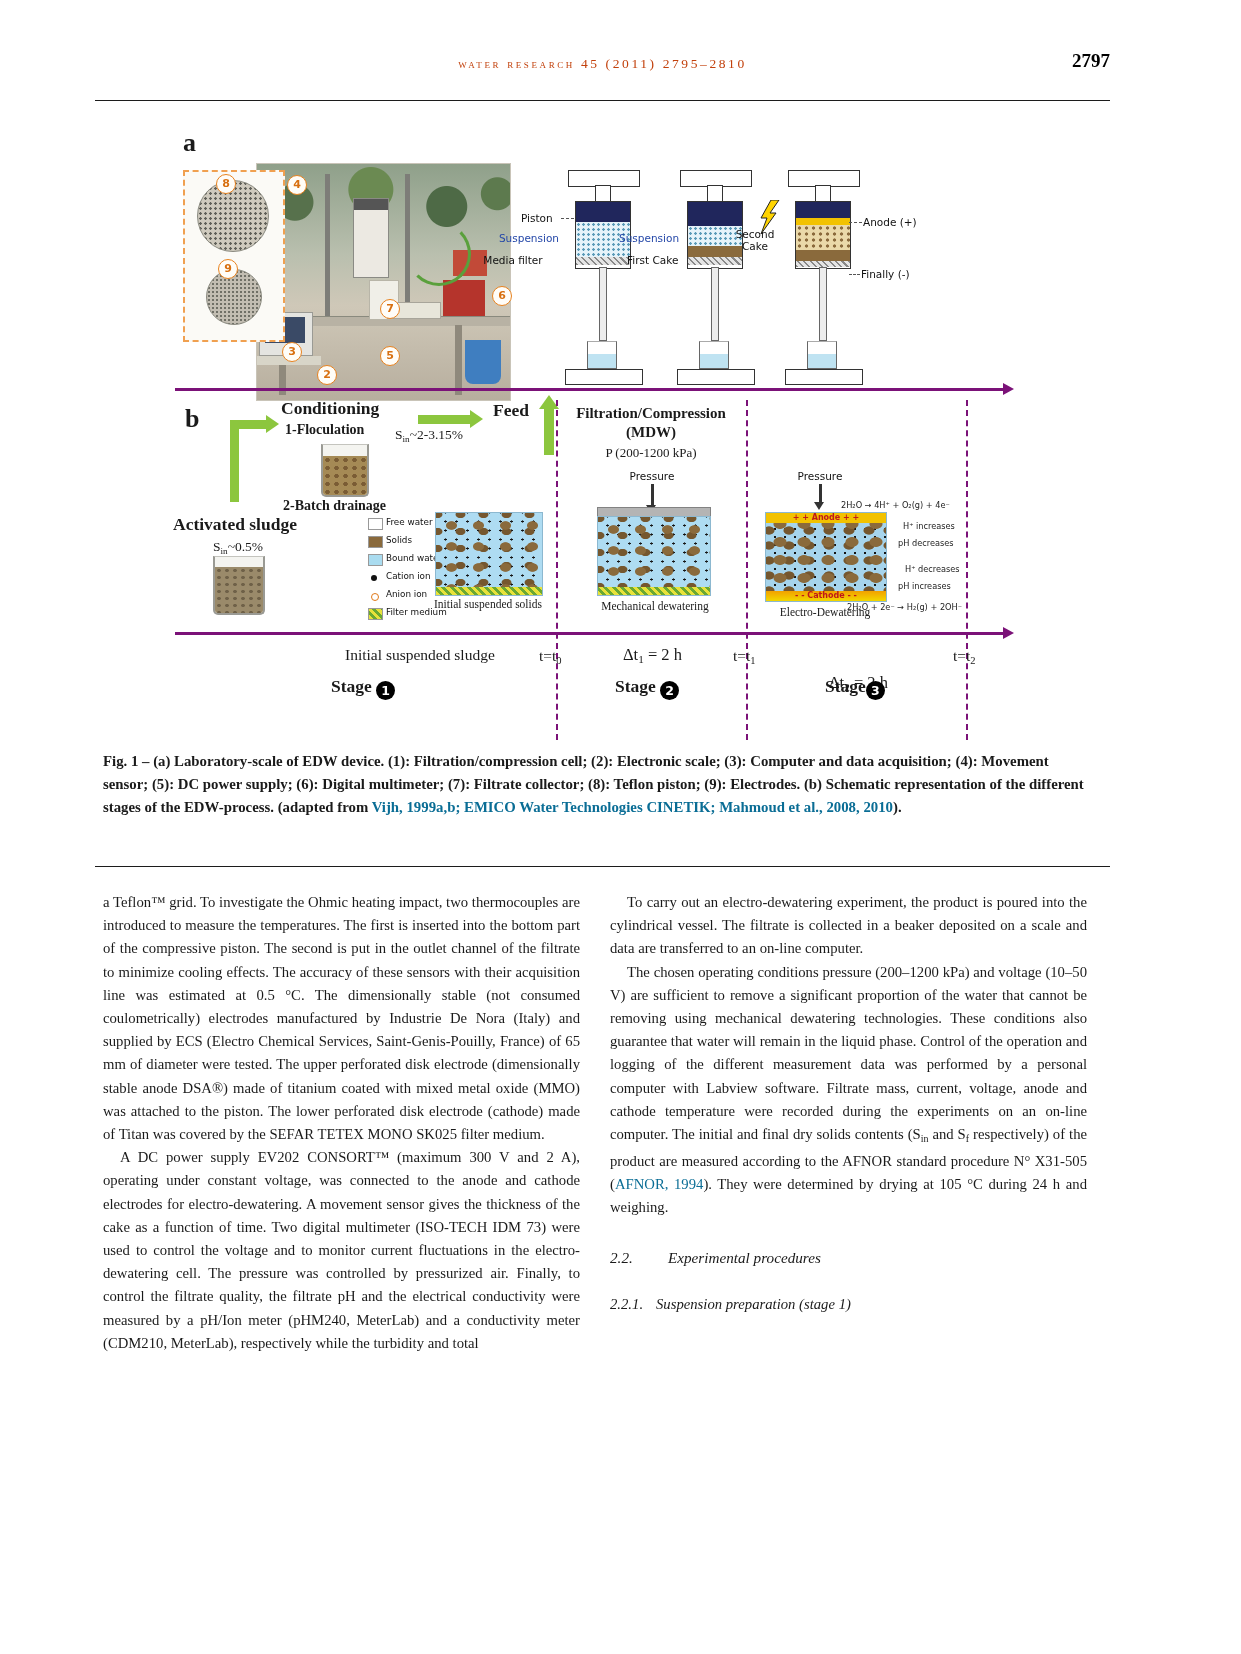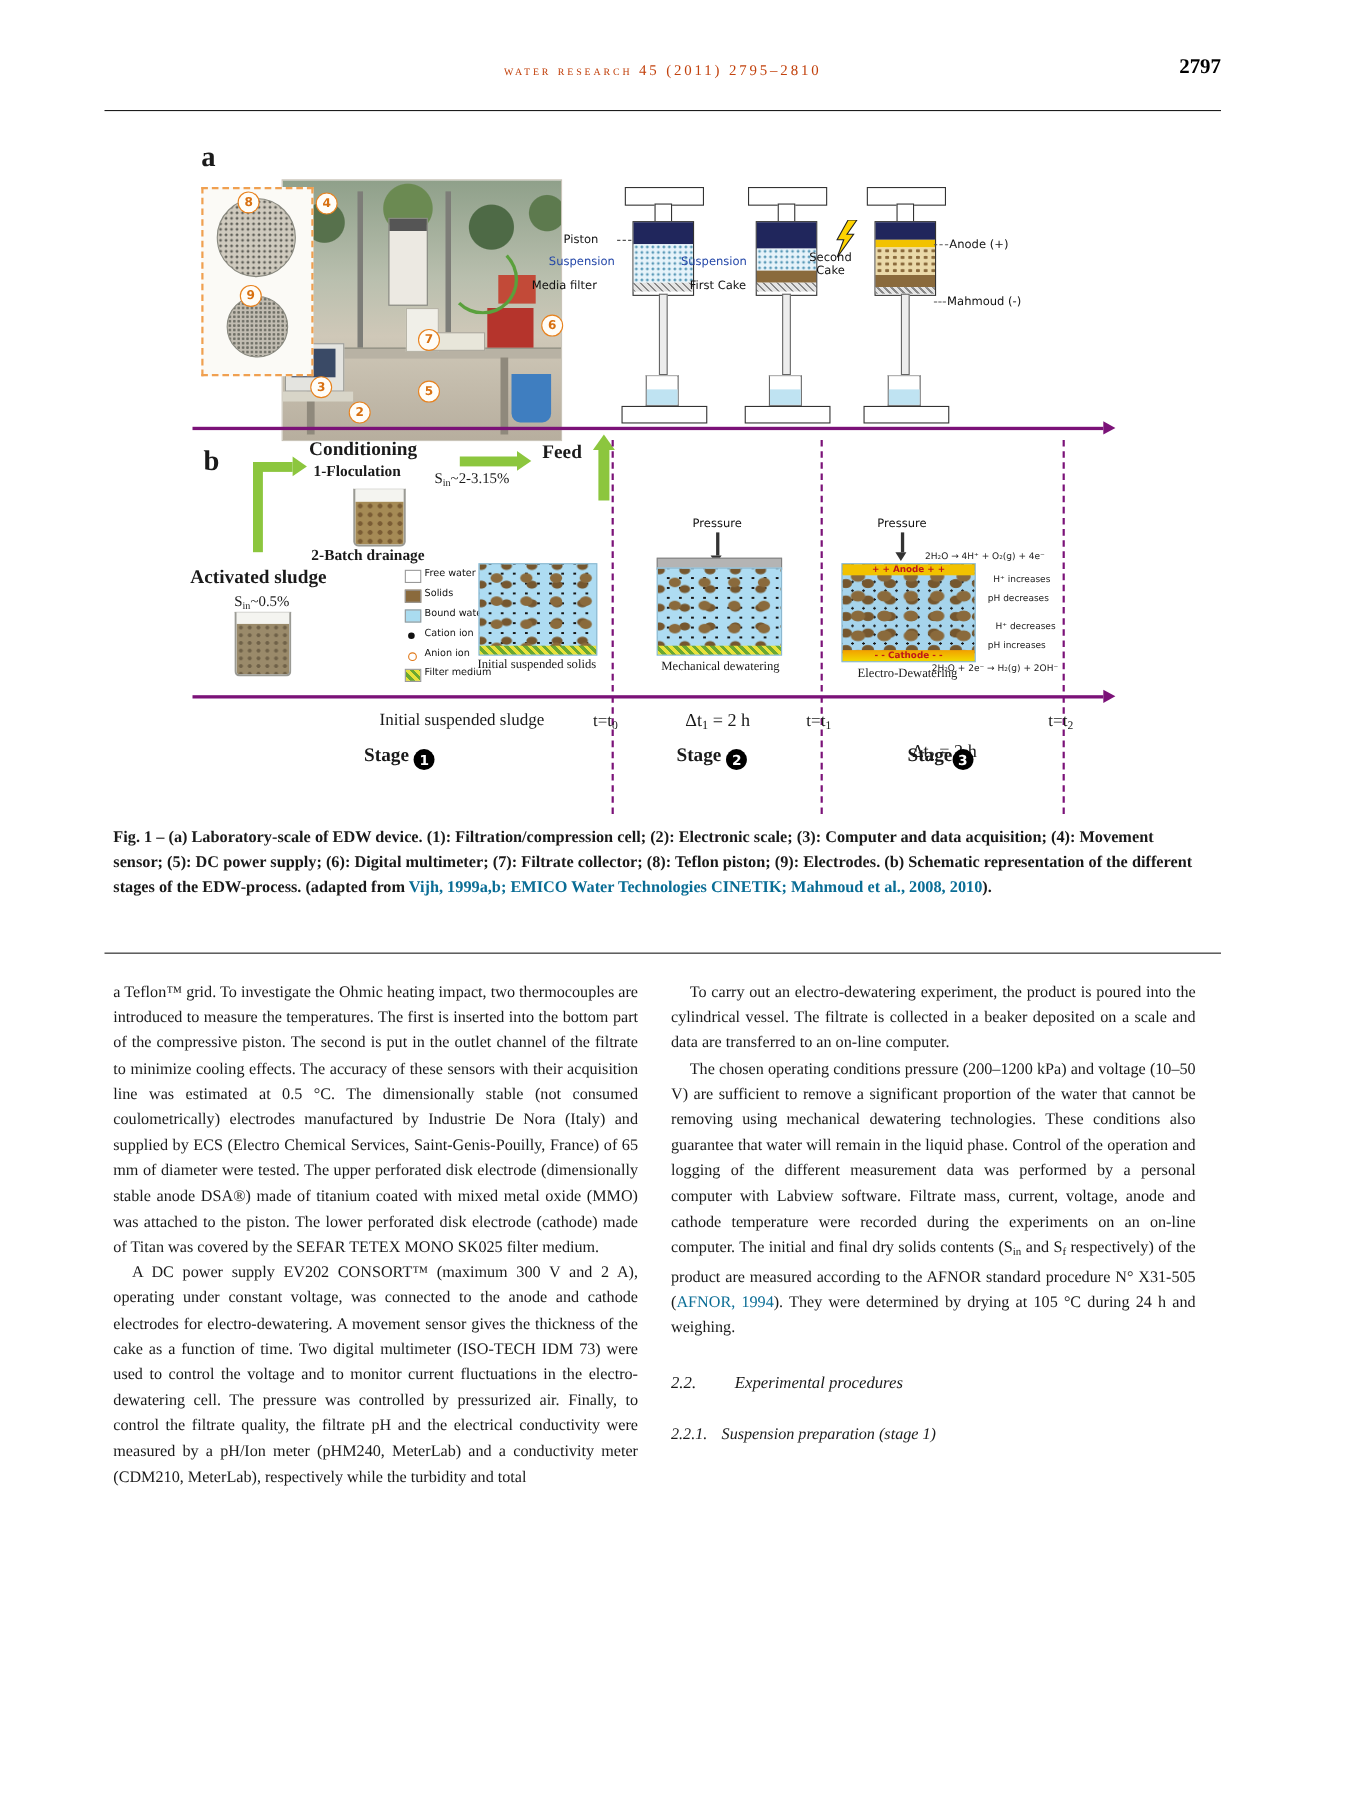--- a/index.html
+++ b/index.html
@@ -178,30 +178,30 @@
     </div>
     <div class="abs shaft2" style="left:724px;top:139px;width:6px;height:72px"></div>
     <div class="abs bk" style="left:712px;top:213px;width:28px;height:26px">
         <div class="bkw"></div>
       </div>
     <div class="abs cellbar" style="left:690px;top:241px;width:76px;height:14px"></div>
     <svg class="abs" style="left:662px;top:72px" width="26" height="34" viewBox="0 0 26 34">
       <polygon points="14,0 22,0 13,13 19,13 4,34 10,18 4,18" fill="#ffd400" stroke="#222" stroke-width="1"></polygon>
     </svg>
 
-    <div class="abs slabel" style="left:387px;top:84px;width:62px;text-align:right">Piston</div>
+    <div class="abs slabel" style="left:426px;top:84px;width:62px;text-align:left">Piston</div>
     <div class="abs leader" style="left:466px;top:90px;width:13px"></div>
     <div class="abs slabel blue" style="left:380px;top:104px;width:84px;text-align:right">Suspension</div>
     <div class="abs slabel" style="left:372px;top:126px;width:92px;text-align:center">Media filter</div>
     <div class="abs slabel blue" style="left:524px;top:104px;width:66px">Suspension</div>
     <div class="abs slabel" style="left:532px;top:126px;width:60px">First Cake</div>
     <div class="abs slabel" style="left:634px;top:100px;width:52px;text-align:center">Second Cake</div>
     <div class="abs slabel" style="left:768px;top:88px">Anode (+)</div>
     <div class="abs leader" style="left:754px;top:94px;width:13px"></div>
-    <div class="abs slabel" style="left:766px;top:140px">Mahmoud (-)</div>
+    <div class="abs slabel" style="left:766px;top:140px">Finally (-)</div>
     <div class="abs leader" style="left:754px;top:146px;width:11px"></div>
 
     <div class="abs pline" style="left:80px;top:260px;width:828px"></div>
     <div class="abs parrR" style="left:908px;top:255px"></div>
 
     <div class="abs figlabel" style="left:90px;top:276px">b</div>
 
     <div class="abs gbar" style="left:135px;top:292px;width:9px;height:82px"></div>
     <div class="abs gbar" style="left:135px;top:292px;width:36px;height:9px"></div>
     <div class="abs garrR" style="left:171px;top:287px"></div>
@@ -218,20 +218,25 @@
         <div class="bliq liq1"></div>
       </div>
 
     <div class="abs gbar" style="left:449px;top:281px;width:10px;height:46px"></div>
     <div class="abs garrU" style="left:444px;top:267px"></div>
 
     <div class="abs pdash" style="left:461px;top:272px;height:340px"></div>
     <div class="abs pdash" style="left:651px;top:272px;height:340px"></div>
     <div class="abs pdash" style="left:871px;top:272px;height:340px"></div>
 
+    <div class="abs" style="left:470px;top:276px;width:172px;text-align:center">
+      <div class="figh">Filtration/Compression</div>
+      <div class="figh">(MDW)</div>
+      <div class="figp">P (200-1200 kPa)</div>
+    </div>
 
     <div class="abs slabel" style="left:522px;top:342px;width:70px;text-align:center">Pressure</div>
     <div class="abs bstem" style="left:556px;top:356px;height:21px"></div>
     <div class="abs barrD" style="left:551px;top:377px"></div>
     <div class="abs slabel" style="left:690px;top:342px;width:70px;text-align:center">Pressure</div>
     <div class="abs bstem" style="left:724px;top:356px;height:18px"></div>
     <div class="abs barrD" style="left:719px;top:374px"></div>
 
     <div class="abs figh-md" style="left:188px;top:370px">2-Batch drainage</div>
     <div class="abs figh-lg" style="left:78px;top:386px">Activated sludge</div>

